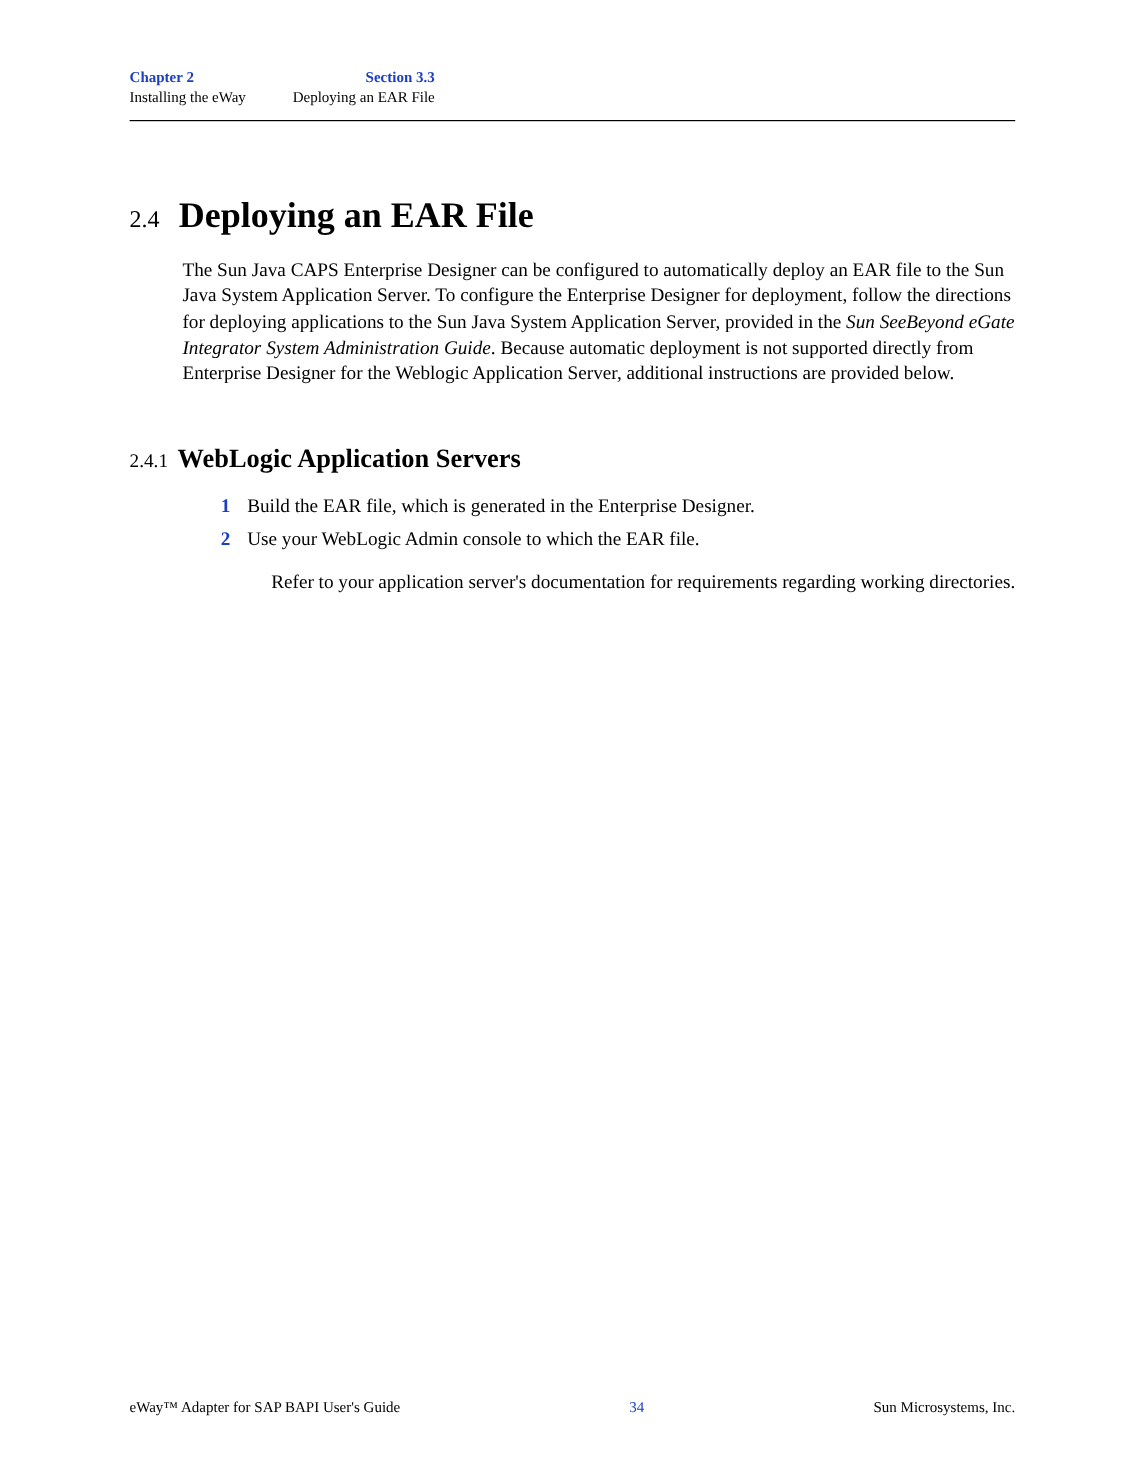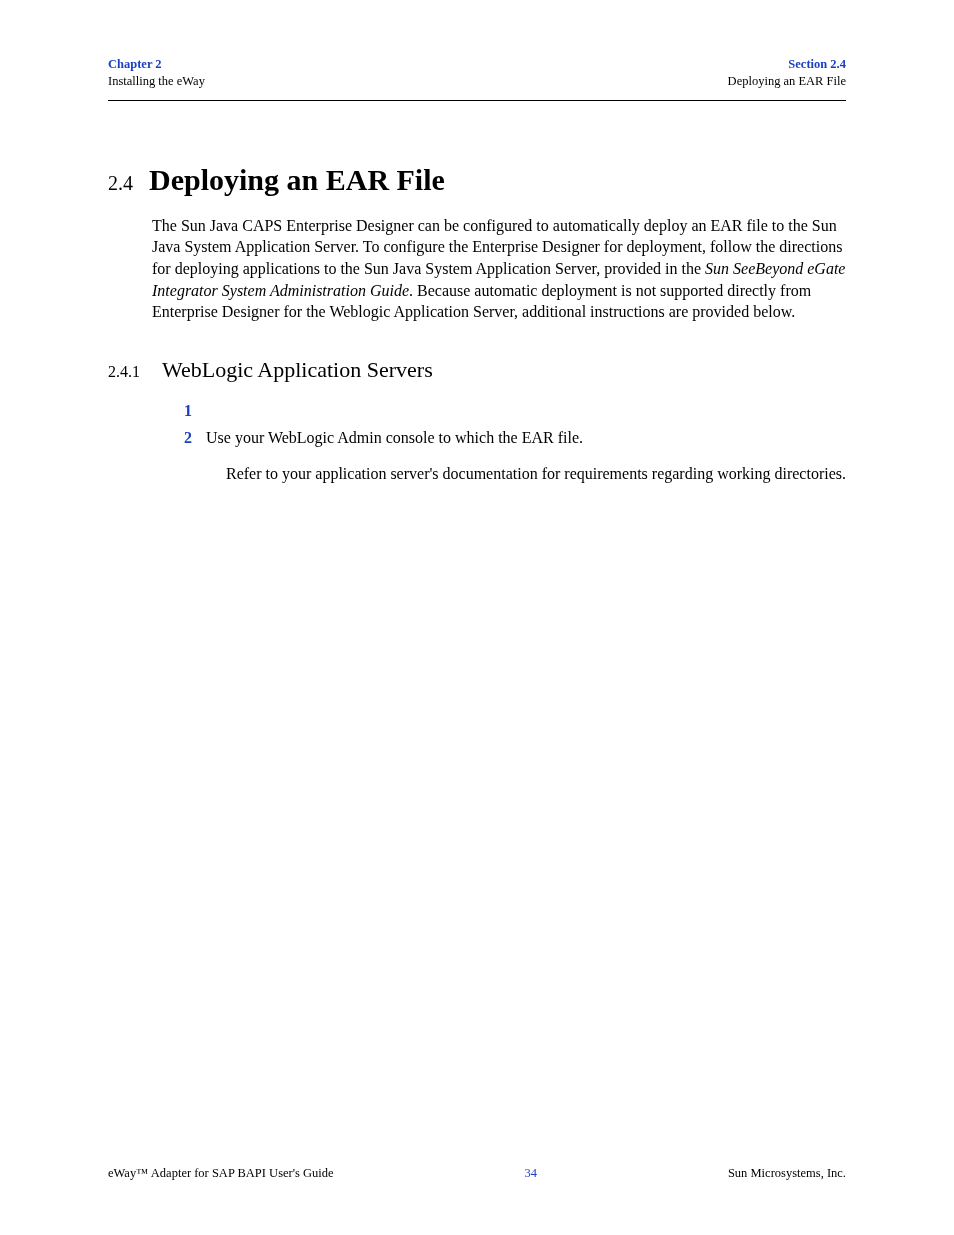--- a/index.html
+++ b/index.html
@@ -9,26 +9,26 @@
       background: #fff;
       font-family: "Palatino Linotype", "Book Antiqua", Palatino, Georgia, serif;
       color: #000;
       position: relative;
     }
     .page {
       padding: 56px 108px 0 108px;
     }
     .running-head {
       display: flex;
-      justify-content: space-between;
       font-size: 12.5px;
       line-height: 1.35;
       padding-bottom: 10px;
       border-bottom: 1.2px solid #000;
       margin-bottom: 26px;
+      gap: 39px;
     }
     .running-head .rh-right { text-align: right; }
     .rh-blue { color: #1a3fc2; font-weight: 700; }
     .rh-sub { color: #000; }
     .h1-row {
       display: flex;
       align-items: baseline;
       gap: 16px;
       margin-top: 6px;
       margin-bottom: 18px;
@@ -38,26 +38,26 @@
     .body-text {
       margin-left: 44px;
       font-size: 16px;
       line-height: 1.35;
       margin-bottom: 14px;
     }
     .italic { font-style: italic; }
     .h2-row {
       display: flex;
       align-items: baseline;
-      gap: 22px;
-      margin-top: 34px;
+      gap: 8px;
+      margin-top: 46px;
       margin-bottom: 14px;
     }
     .h2-num { font-size: 16px; }
-    .h2-title { font-size: 22px; font-weight: 400; }
+    .h2-title { font-size: 22px; font-weight: 700; }
     .ol {
       margin-left: 72px;
       font-size: 16px;
       line-height: 1.7;
     }
     .ol-row { display: flex; gap: 14px; }
     .ol-num { color: #1a3fc2; font-weight: 700; min-width: 12px; text-align: right; }
     .footer {
       position: absolute;
       left: 108px;
@@ -74,21 +74,21 @@
 <body>
 
 <div class="page">
 
   <div class="running-head">
     <div class="rh-left">
       <div class="rh-blue">Chapter 2</div>
       <div class="rh-sub">Installing the eWay</div>
     </div>
     <div class="rh-right">
-      <div class="rh-blue">Section 2.4</div>
+      <div class="rh-blue">Section 3.3</div>
       <div class="rh-sub">Deploying an EAR File</div>
     </div>
   </div>
 
   <div class="h1-row">
     <span class="h1-num">2.4</span>
     <span class="h1-title">Deploying an EAR File</span>
   </div>
 
   <p class="body-text">
@@ -96,20 +96,21 @@
   </p>
 
   <div class="h2-row">
     <span class="h2-num">2.4.1</span>
     <span class="h2-title">WebLogic Application Servers</span>
   </div>
 
   <div class="ol">
     <div class="ol-row">
       <span class="ol-num">1</span>
+      <span>Build the EAR file, which is generated in the Enterprise Designer.</span>
     </div>
     <div class="ol-row">
       <span class="ol-num">2</span>
       <span>Use your WebLogic Admin console to which the EAR file.</span>
     </div>
   </div>
 
   <p class="body-text" style="margin-top:12px;text-align:right;">Refer to your application server's documentation for requirements regarding working directories.</p>
 
 </div>

